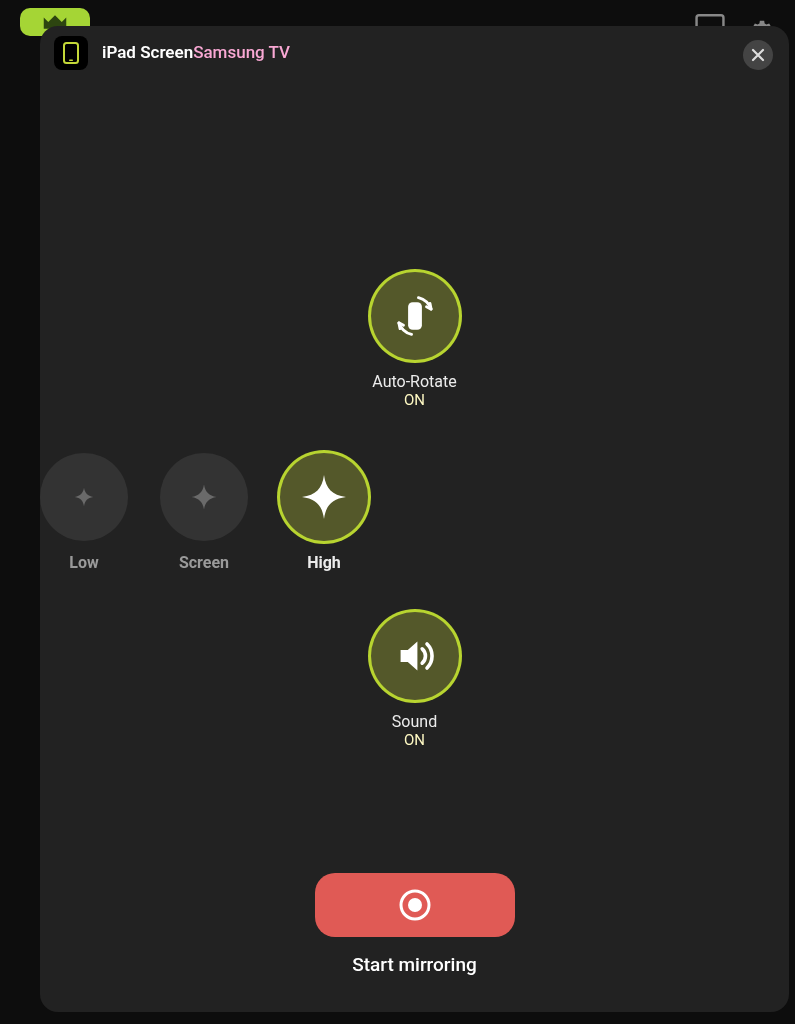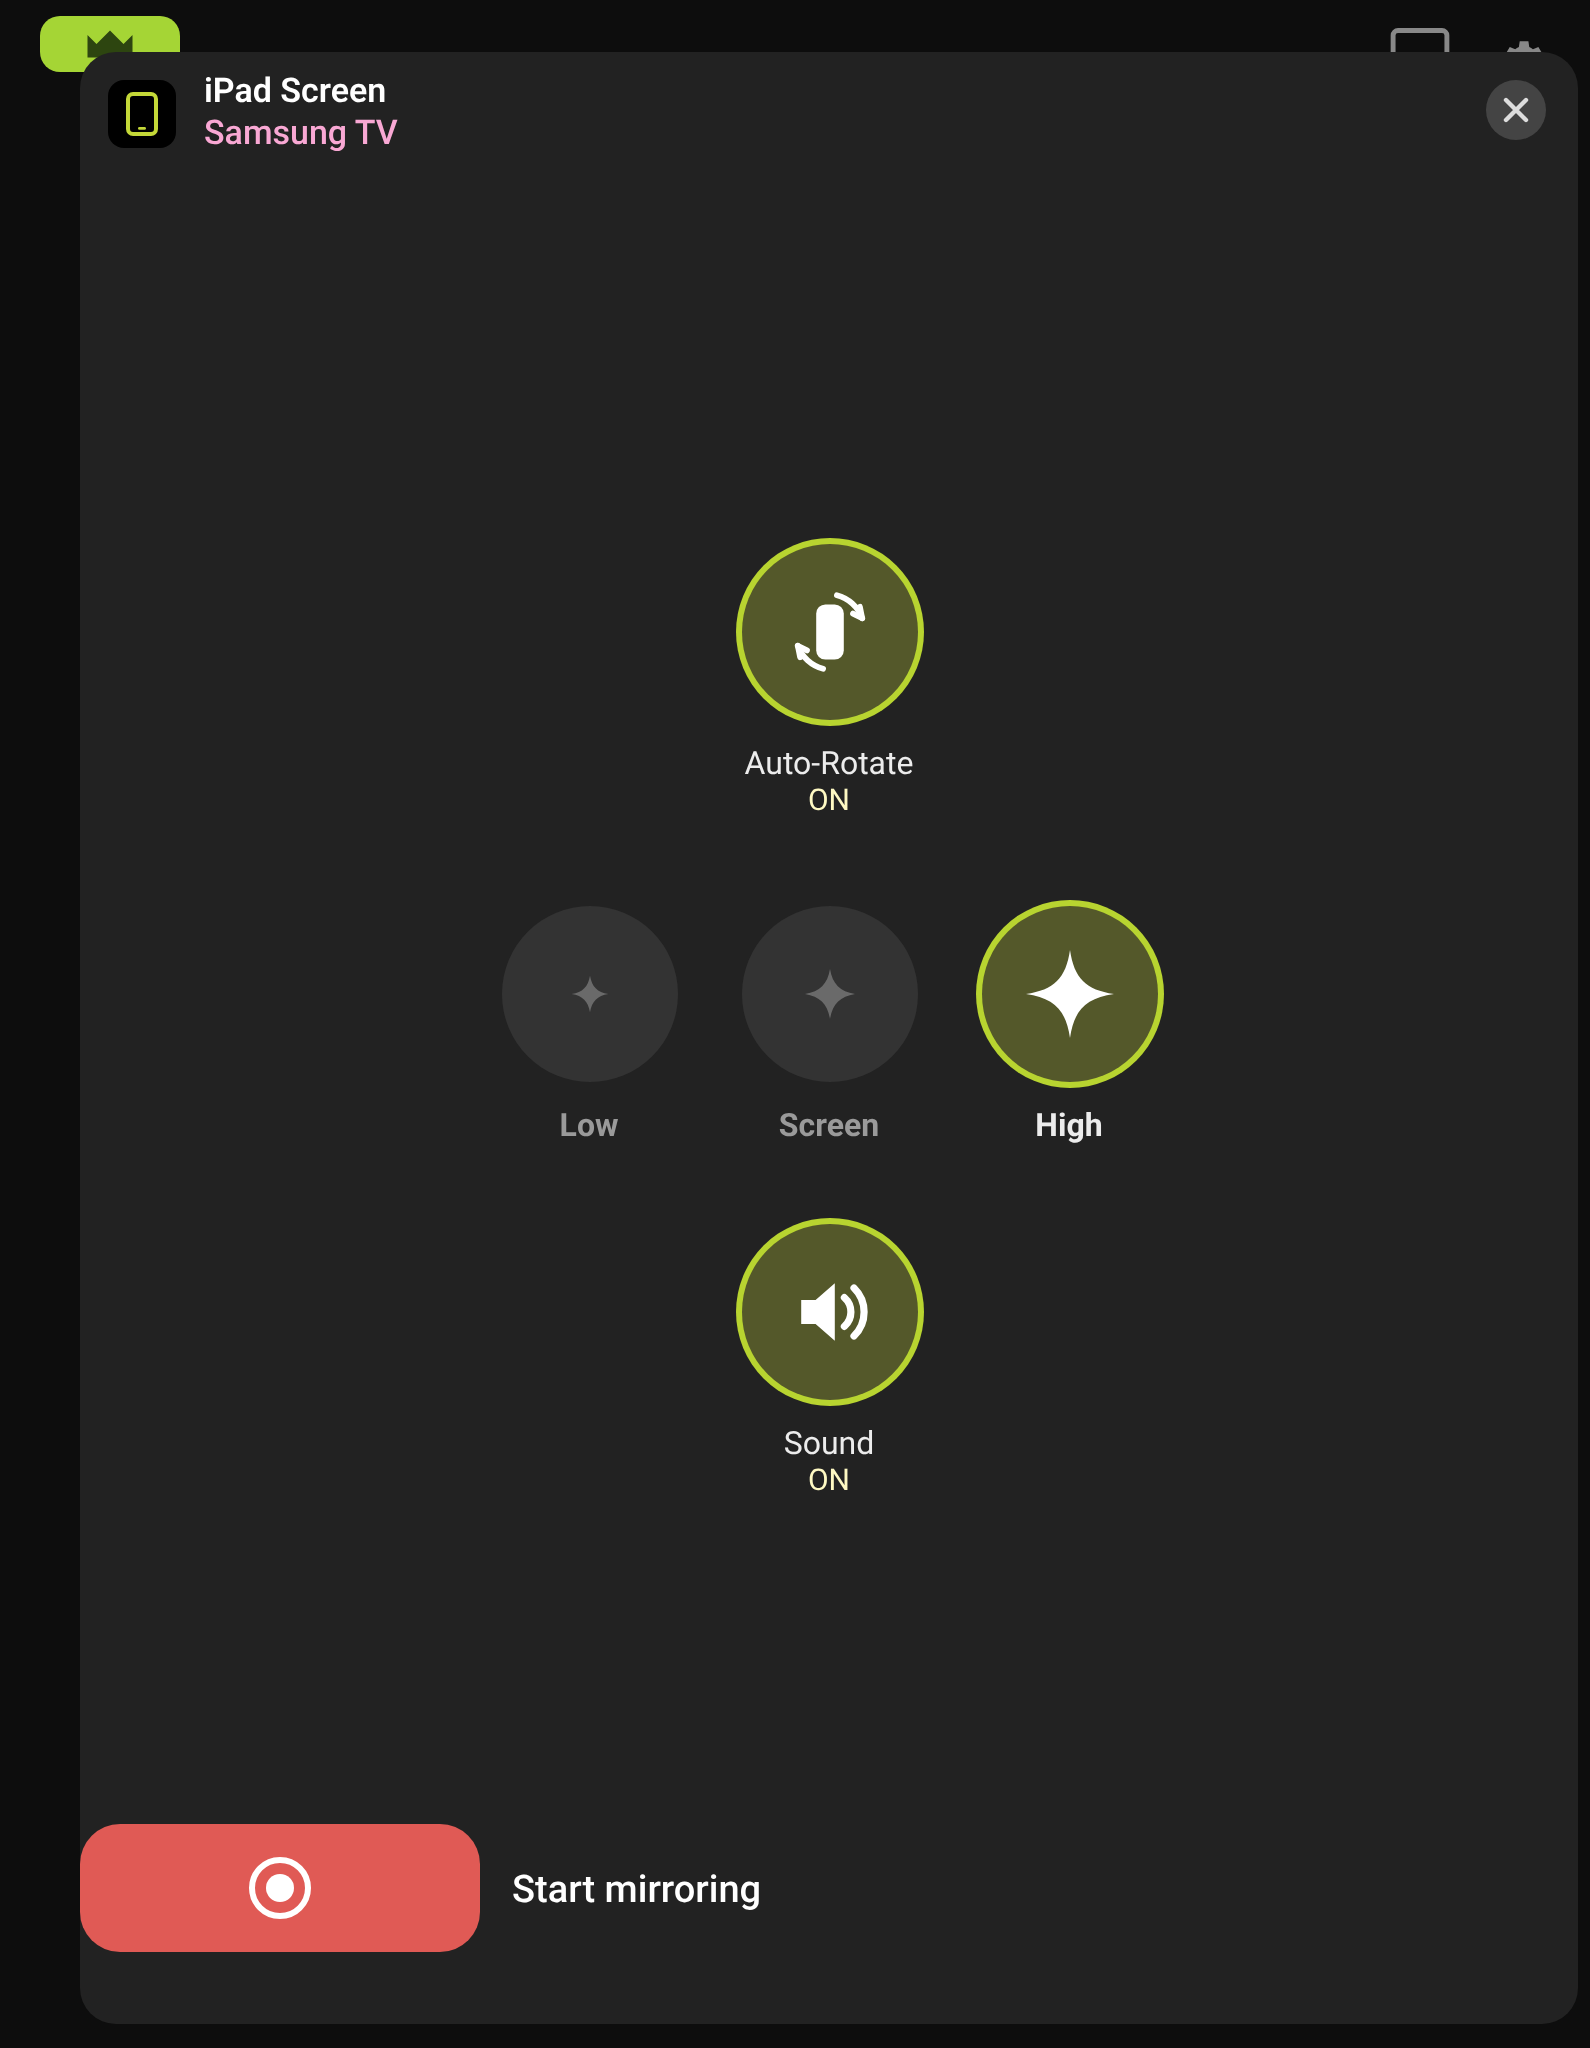--- a/index.html
+++ b/index.html
@@ -8,43 +8,43 @@
   .bg-badge { position: absolute; top: 8px; left: 20px; width: 70px; height: 28px; background: #a5d535; border-radius: 10px; display: flex; align-items: center; justify-content: center; }
   .bg-badge svg { width: 30px; height: 18px; }
   .bg-settings { position: absolute; top: 14px; right: 20px; width: 32px; height: 32px; display:flex; align-items:center; justify-content:center; }
   .bg-card { position: absolute; top: 10px; right: 66px; width: 38px; height: 30px; display:flex; align-items:center; justify-content:center; }
   
   .panel { position: absolute; top: 26px; left: 40px; right: 6px; bottom: 12px; background: #222222; border-radius: 18px; }
   
   .header { position: absolute; top: 10px; left: 14px; display: flex; align-items: center; gap: 14px; }
   .app-icon { width: 34px; height: 34px; background: #000; border-radius: 8px; display: flex; align-items: center; justify-content: center; }
   .app-icon svg { width: 18px; height: 22px; }
-  .title-block { display: flex; flex-direction: column; line-height: 1.25; }
+  .title-block { display: flex; flex-direction: row; line-height: 1.25; }
   .title { font-size: 17px; font-weight: 600; color: #fff; }
   .subtitle { font-size: 17px; font-weight: 500; color: #f9a8d4; }
   
   .close-btn { position: absolute; top: 14px; right: 16px; width: 30px; height: 30px; border-radius: 50%; background: #444; display: flex; align-items: center; justify-content: center; cursor: pointer; border:none; }
   .close-btn svg { width: 14px; height: 14px; }
   
-  .controls { position: absolute; top: 246px; left: 0; right: 0; display: flex; flex-direction: column; align-items: center; }
+  .controls { position: absolute; top: 246px; left: 0; right: 0; display: flex; flex-direction: column; }
   
   .circle-btn { width: 88px; height: 88px; border-radius: 50%; display: flex; align-items: center; justify-content: center; cursor: pointer; border: none; }
   .circle-active { background: #54582a; box-shadow: 0 0 0 3px #b8d430; }
   .circle-inactive { background: #333333; }
   
   .ctrl-group { display: flex; flex-direction: column; align-items: center; gap: 12px; }
   .ctrl-label { font-size: 16px; color: #ececec; text-align: center; }
   .ctrl-state { font-size: 15px; color: #fef9c3; text-align: center; }
   .ctrl-label-dim { color: #9a9a9a; }
   
   .quality-row { display: flex; gap: 32px; margin-top: 44px; font-weight: bold; }
   
   .sound-group { margin-top: 40px; }
   
-  .bottom { position: absolute; bottom: 36px; left: 0; right: 0; display: flex; flex-direction: row; align-items: center; gap: 16px; }
+  .bottom { position: absolute; bottom: 36px; left: 0; right: 0; display: flex; flex-direction: column; align-items: center; gap: 16px; }
   .record-btn { width: 200px; height: 64px; background: #e05a55; border-radius: 20px; display: flex; align-items: center; justify-content: center; cursor: pointer; border:none; }
   .record-label { font-size: 19px; color: #fff; font-weight: 500; }
   
   .sparkle-small { width: 22px; height: 22px; fill: #6a6a6a; }
   .sparkle-med { width: 30px; height: 30px; fill: #6a6a6a; }
   .sparkle-large { width: 48px; height: 48px; fill: #fff; }
 </style>
 </head>
 <body>
 

